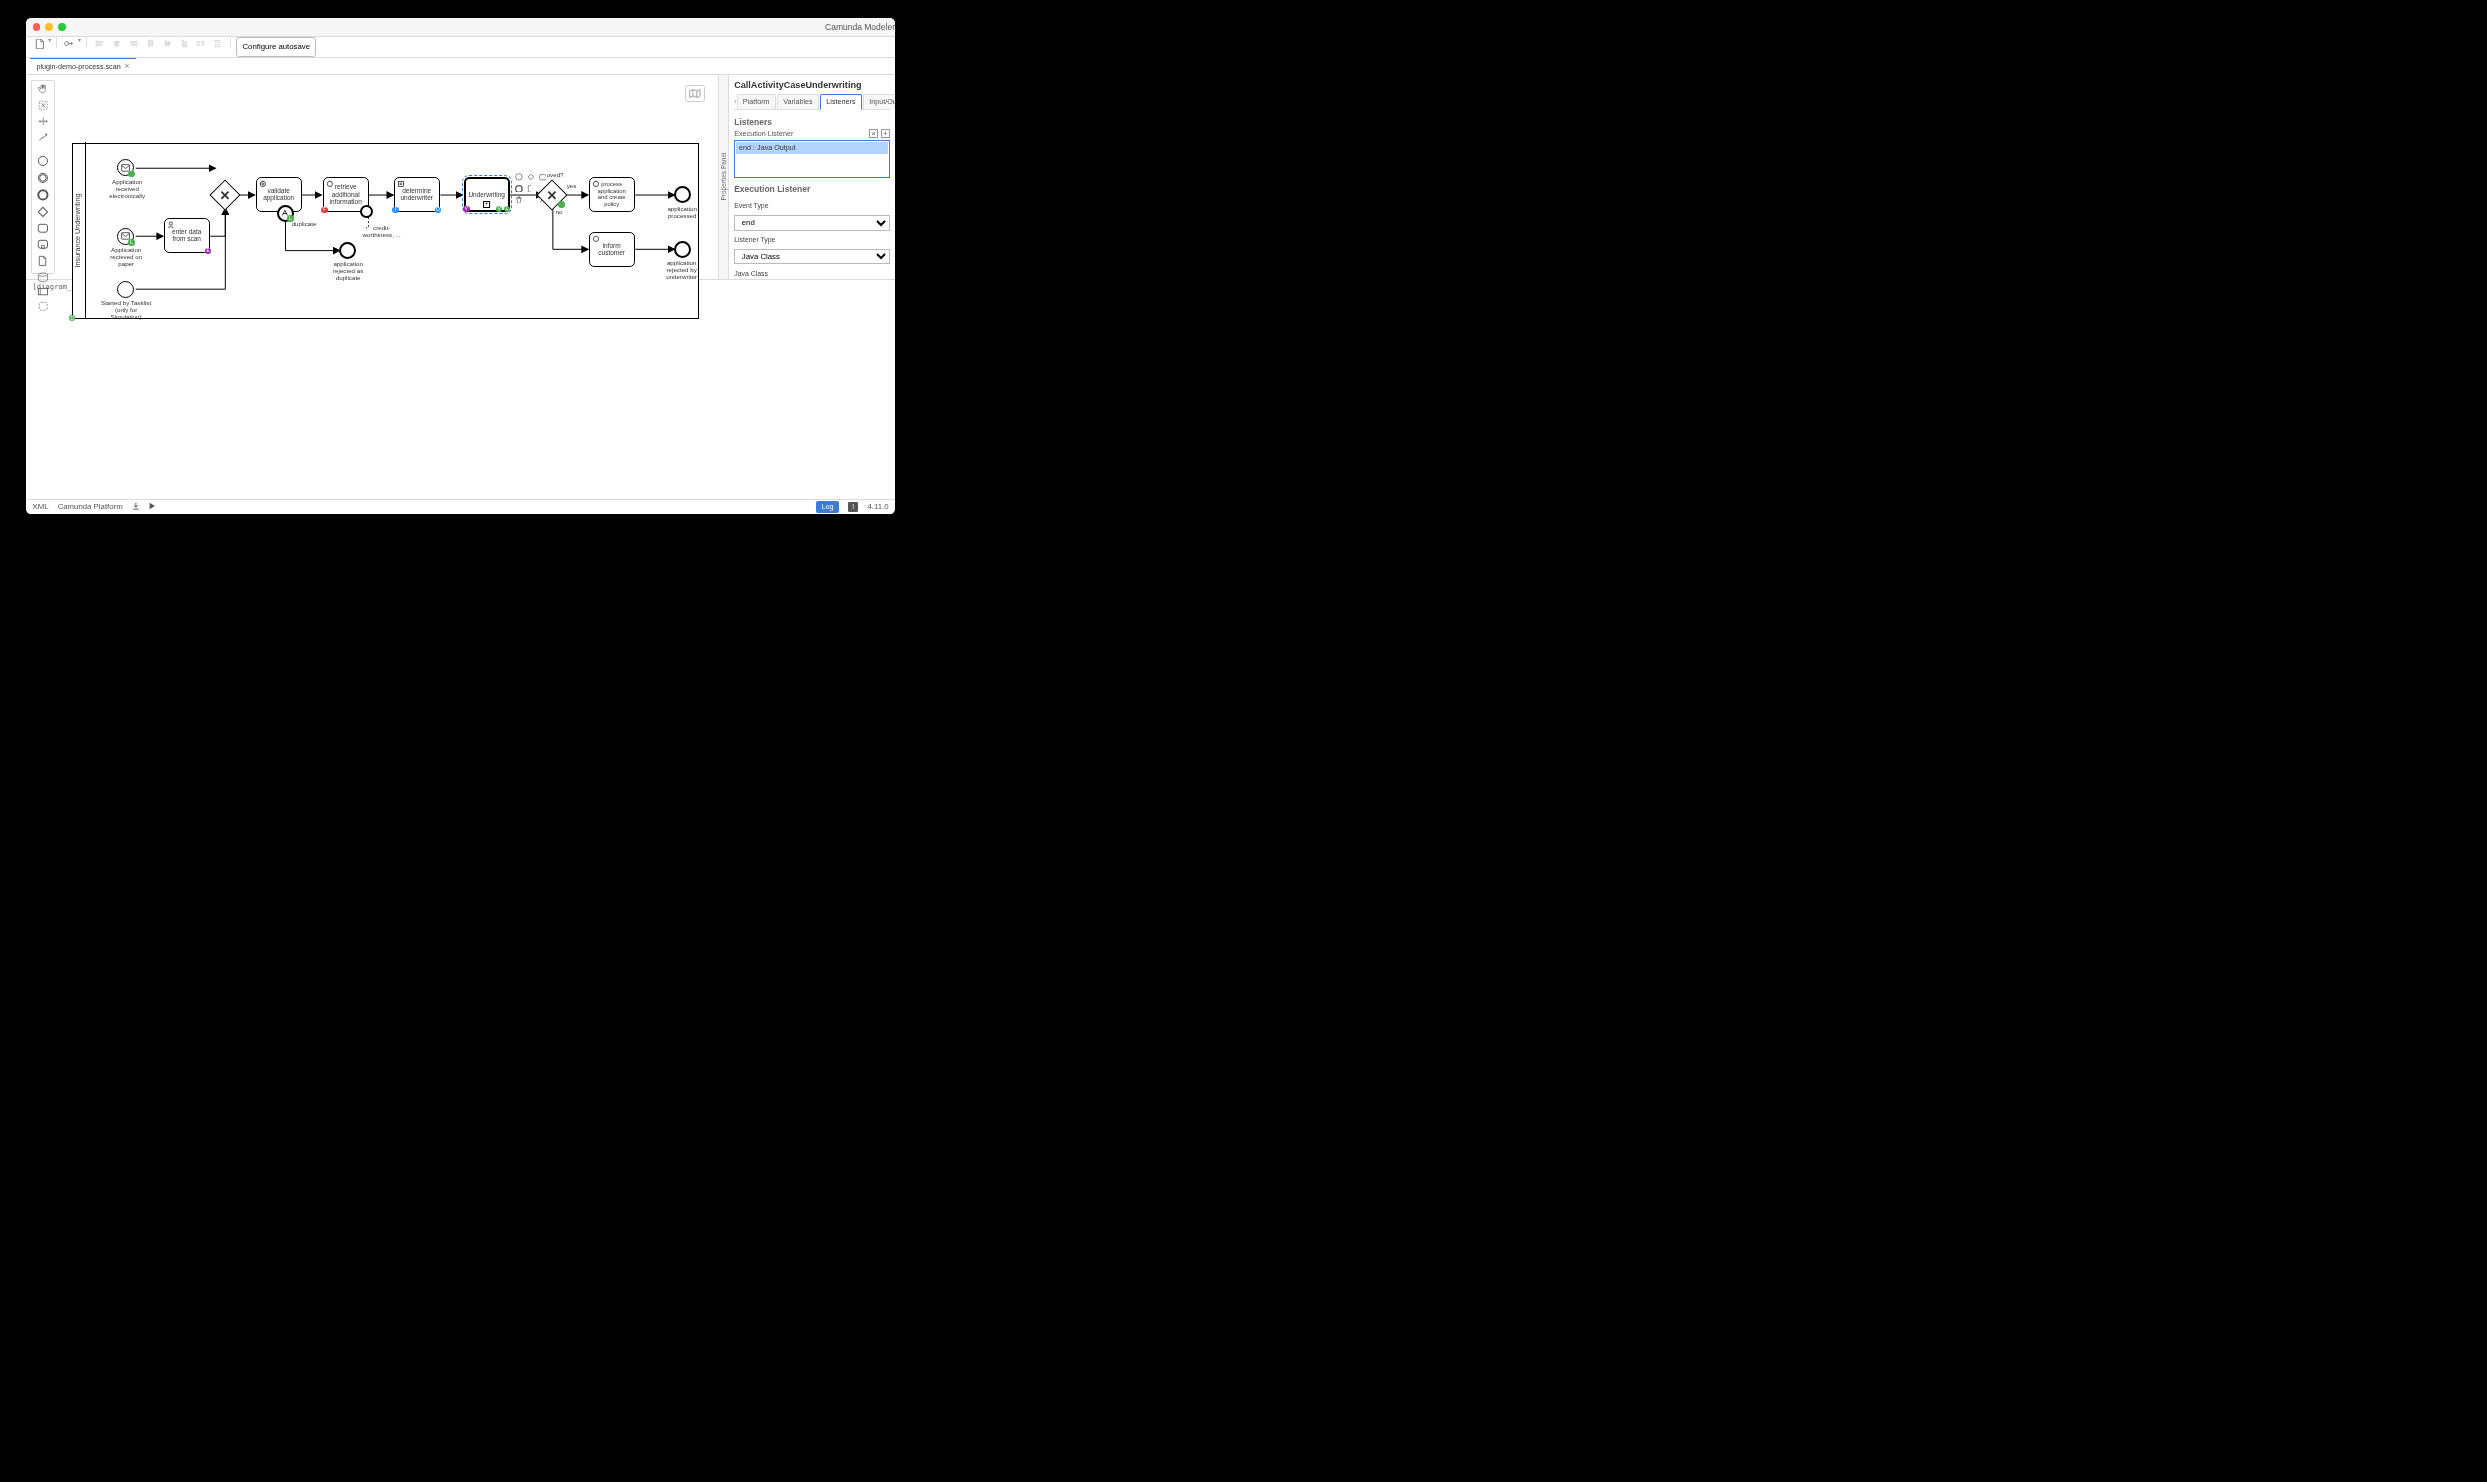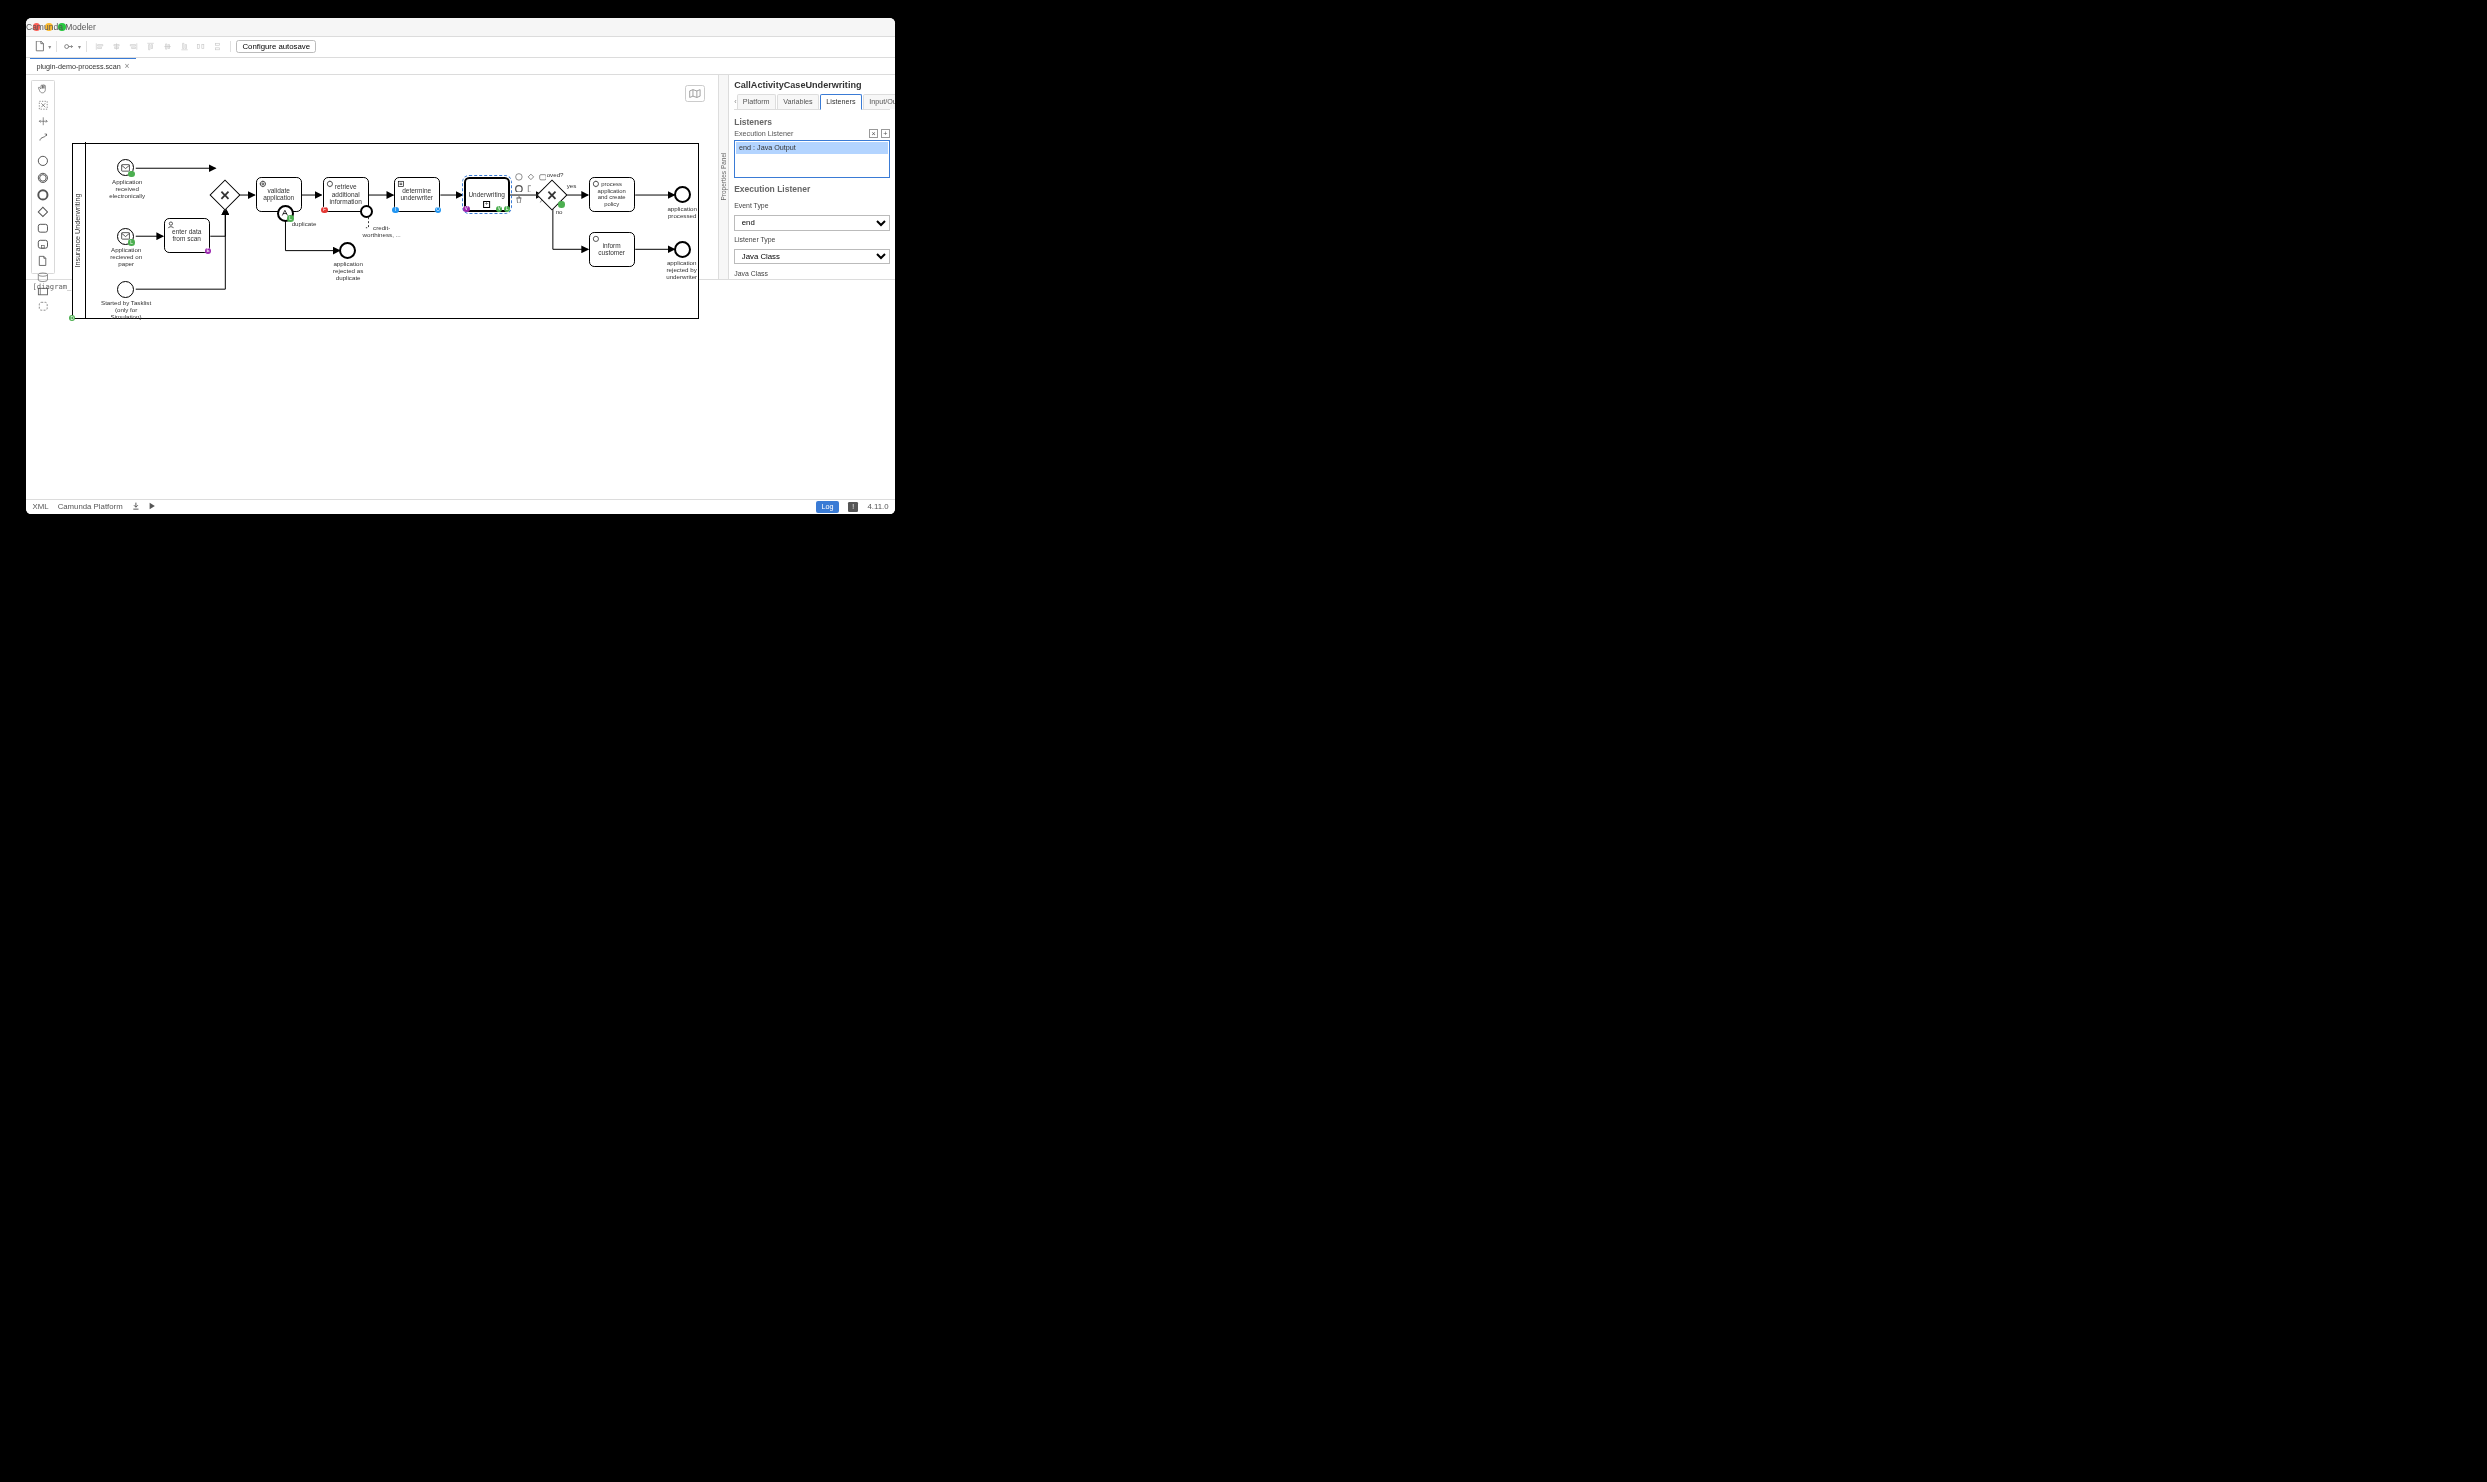--- a/index.html
+++ b/index.html
@@ -4,22 +4,22 @@
 <style>
   * { box-sizing: border-box; margin: 0; padding: 0; }
   html, body { height: 100%; background: #000; font-family: -apple-system, BlinkMacSystemFont, "Segoe UI", Helvetica, Arial, sans-serif; font-size: 7.8px; color: #333; }
   .window { position: absolute; left: 26px; top: 18.3px; width: 869px; height: 496px; background: #f5f5f5; border-radius: 5.2px; overflow: hidden; box-shadow: 0 6.5px 26px rgba(0,0,0,.4); display: flex; flex-direction: column; }
   .titlebar { height: 18.3px; background: #f6f6f6; border-bottom: 0.7px solid #dcdcdc; display: flex; align-items: center; padding: 0 6.5px; position: relative; }
   .traffic { display: flex; gap: 5.2px; }
   .dot { width: 7.8px; height: 7.8px; border-radius: 50%; }
   .dot.red { background: #ff5f57; }
   .dot.yellow { background: #febc2e; }
   .dot.green { background: #28c840; }
-  .win-title { position: absolute; left: 0; right: 0; text-align: left; font-size: 8.5px; color: #555; font-weight: 500; }
-  .toolbar { height: 21px; background: #fff; border-bottom: 0.7px solid #dcdcdc; display: flex; align-items: center; padding: 0 6.5px; gap: 2.6px; }
+  .win-title { position: absolute; left: 0; right: 0; text-align: right; font-size: 8.5px; color: #555; font-weight: 500; }
+  .toolbar { height: 21px; background: #fff; border-bottom: 0.7px solid #dcdcdc; display: flex; padding: 0 6.5px; gap: 2.6px; }
   .tbtn { width: 14.4px; height: 14.4px; display: flex; align-items: center; justify-content: center; color: #666; border-radius: 2px; }
   .tbtn.disabled { color: #c8c8c8; }
   .tsep { width: 0.7px; height: 11.8px; background: #e0e0e0; margin: 0 2.6px; }
   .autosave-btn { border: 0.7px solid #bbb; background: #fff; padding: 1.3px 5.2px; border-radius: 2.6px; font-size: 7.8px; cursor: pointer; }
   .tabs { height: 17px; background: #fff; border-bottom: 0.7px solid #dcdcdc; display: flex; align-items: stretch; padding-left: 3.9px; }
   .tab { display: flex; align-items: center; padding: 0 6.5px; font-size: 7.2px; border-top: 1.3px solid #3a7bd5; background: #fff; gap: 3.9px; }
   .tab .close { color: #888; font-size: 8.5px; }
   .workspace { flex: 1; display: flex; min-height: 0; }
   .canvas-area { flex: 1; background: #fff; position: relative; display: flex; }
   .palette { width: 23.5px; border: 0.7px solid #d9d9d9; margin: 5.2px; border-radius: 1.3px; display: flex; flex-direction: column; align-items: center; padding: 2.6px 0; gap: 5.2px; background: #fff; }

